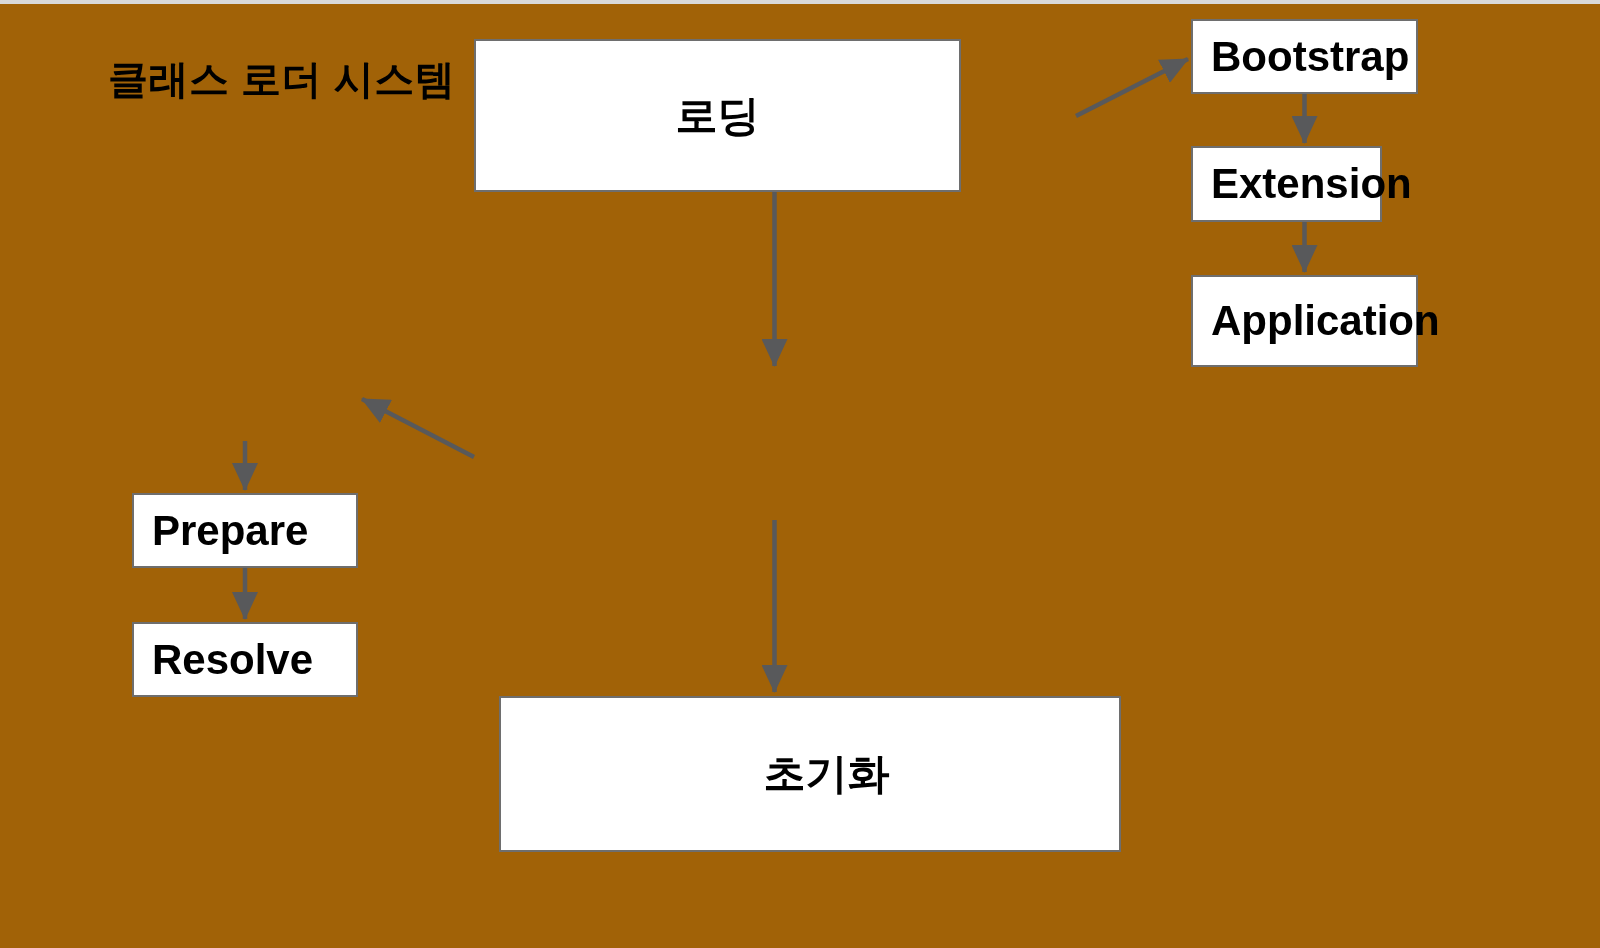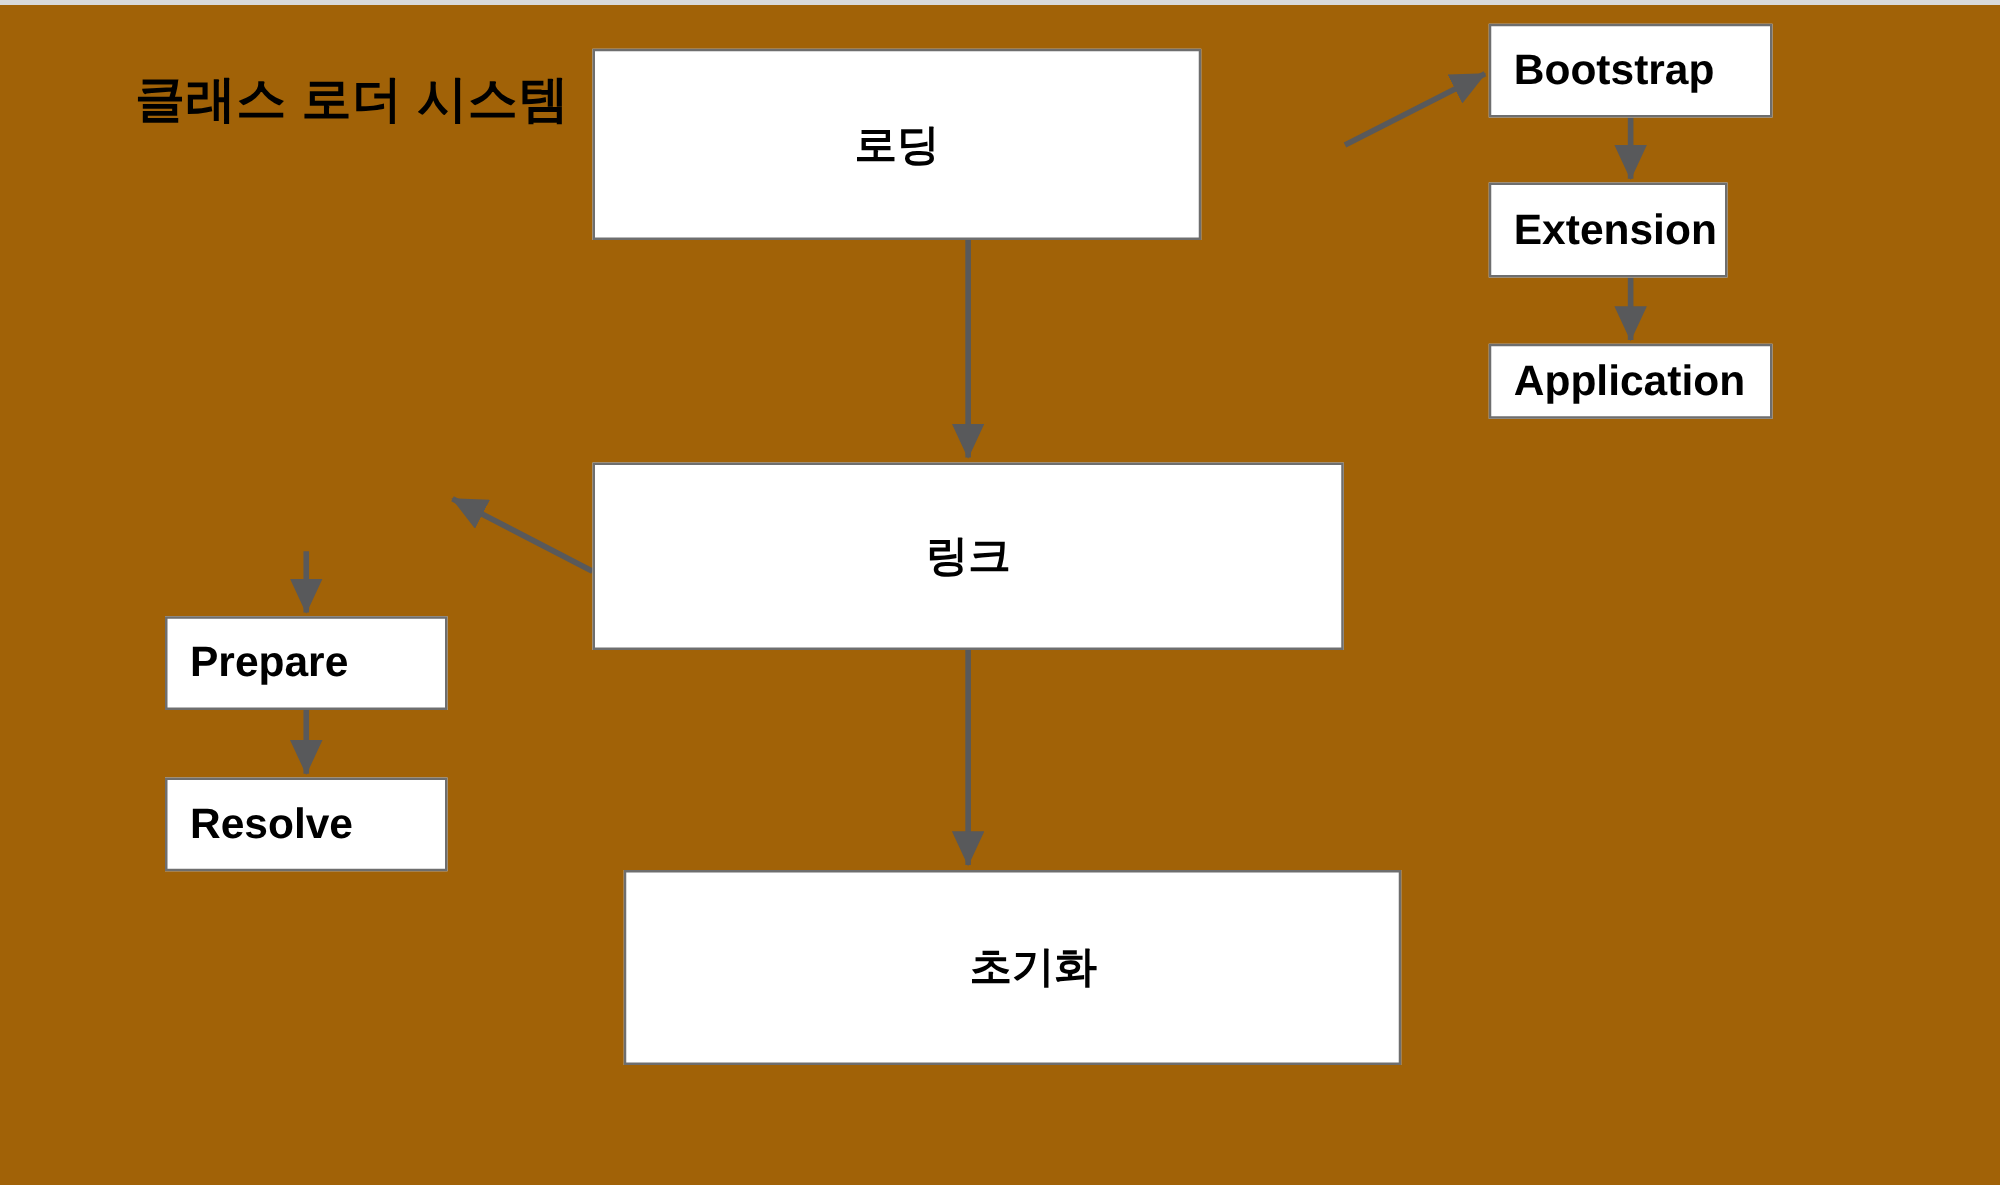--- a/index.html
+++ b/index.html
@@ -33,32 +33,32 @@
   }
   .node {
     position: absolute;
     box-sizing: border-box;
     background: #ffffff;
     border: 2px solid #6e6e6e;
     display: flex;
     align-items: center;
     color: #000000;
     font-weight: 700;
-    font-size: 34px;
+    font-size: 42px;
   }
   .node.center { justify-content: center; text-align: center; }
   .node.side   { justify-content: flex-start; padding-left: 18px; }
 
   #node-loading     { left: 474px;  top: 39px;  width: 487px; height: 153px; }
   #node-link        { left: 474px;  top: 370px; width: 601px; height: 150px; }
   #node-init        { left: 499px;  top: 696px; width: 622px; height: 156px; padding-left: 33px; }
 
   #node-bootstrap   { left: 1191px; top: 19px;  width: 227px; height: 75px; }
   #node-extension   { left: 1191px; top: 146px; width: 191px; height: 76px; }
-  #node-application { left: 1191px; top: 275px; width: 227px; height: 60px; }
+  #node-application { left: 1191px; top: 275px; width: 227px; height: 92px; }
 
   #node-verify      { left: 132px;  top: 365px; width: 226px; height: 76px; }
   #node-prepare     { left: 132px;  top: 493px; width: 226px; height: 75px; }
   #node-resolve     { left: 132px;  top: 622px; width: 226px; height: 75px; }
 
   svg.arrow-layer {
     position: absolute;
     left: 0; top: 0;
     width: 1600px;
     height: 948px;
@@ -92,23 +92,20 @@
       <line x1="474" y1="457" x2="362" y2="399" marker-end="url(#arrowhead)"></line>
       <line x1="245" y1="441" x2="245" y2="490" marker-end="url(#arrowhead)"></line>
       <line x1="245" y1="568" x2="245" y2="619" marker-end="url(#arrowhead)"></line>
     </g>
   </svg>
 
   <div class="node center" id="node-loading">
     <span>로딩</span>
   </div>
 
-  <div class="node center" id="node-link">
-    <span>링크</span>
-  </div>
 
   <div class="node center" id="node-init">
     <span>초기화</span>
   </div>
 
   <div class="node side" id="node-bootstrap">
     <span>Bootstrap</span>
   </div>
 
   <div class="node side" id="node-extension">

